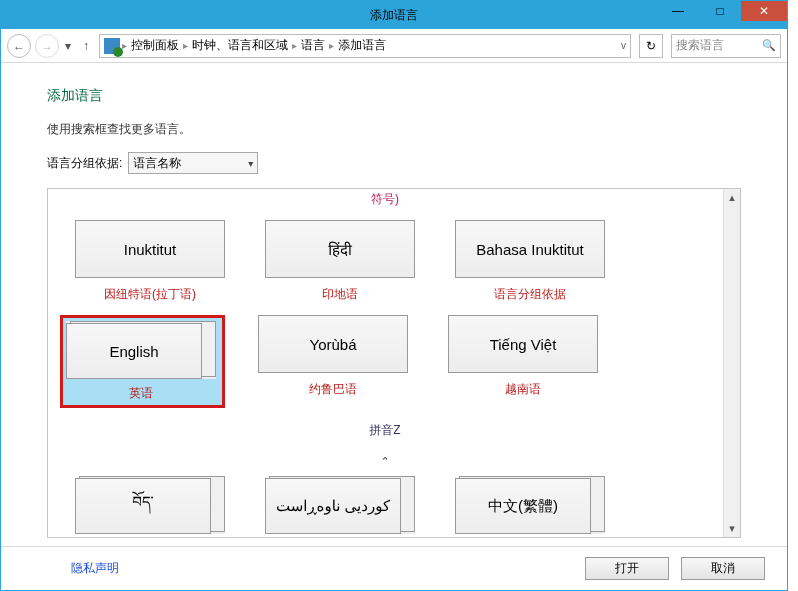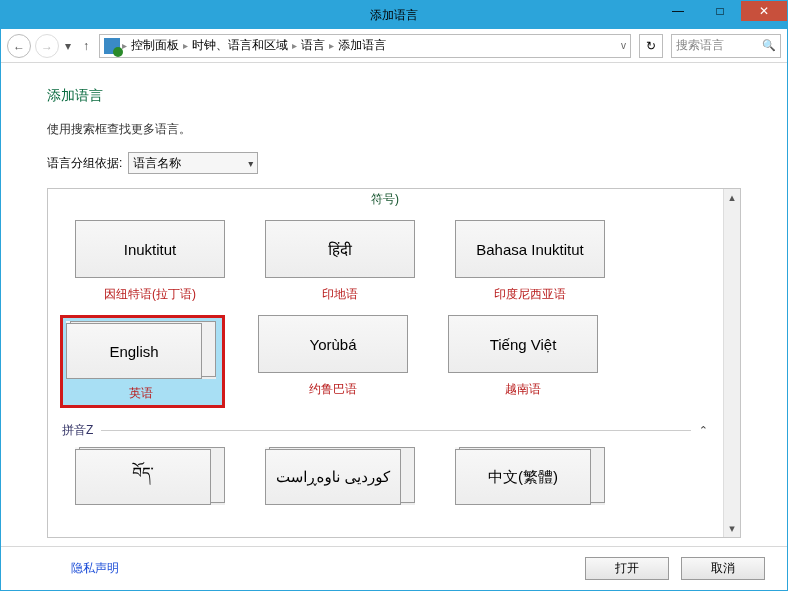--- a/index.html
+++ b/index.html
@@ -27,31 +27,31 @@
 .heading { color:#0b6b40; font-size:14px; margin-bottom:16px; }
 .hint { color:#333; margin-bottom:14px; font-size:12px;}
 .grouprow { display:flex; align-items:center; gap:6px; margin-bottom:14px;}
 .select { width:130px; height:22px; border:1px solid #a8a8a8; background:#f6f6f6; display:flex; align-items:center; padding:0 4px; justify-content:space-between;}
 .select .caret { font-size:10px; color:#444;}
 .listpane { border:1px solid #c5c5c5; flex:1; position:relative; overflow:hidden; background:#fff;}
 .listinner { position:absolute; left:0; right:18px; top:0; bottom:0; overflow:hidden; padding: 0 2px 10px 2px;}
 .scrollbar { position:absolute; right:0; top:0; bottom:0; width:17px; background:#f0f0f0; border-left:1px solid #ddd; display:flex; flex-direction:column; justify-content:flex-end; align-items:center;}
 .scroll-arrow{width:17px;height:17px;display:flex;align-items:center;justify-content:center;color:#555;font-size:11px;}
 .scroll-arrow.up{margin-bottom:auto;}
-.row-trunc { text-align:center; padding:2px 0 6px; color:#14532d;}
+.row-trunc { text-align:center; padding:2px 0 6px; color:#be185d;}
 .tilerow { display:flex; gap:26px; padding: 6px 18px 0 18px;}
 .tilewrap { width:164px; display:flex; flex-direction:column; align-items:center;}
 .tile { width:150px; height:58px; border:1px solid #999; background:linear-gradient(#f7f7f7,#ededed); display:flex; align-items:center; justify-content:center; font-size:15px;}
 .tile.double { position:relative; border:none; width:150px; height:58px;}
 .tile.double .layer1{position:absolute; left:4px; top:0; width:146px; height:56px; border:1px solid #999; background:#f0f0f0;}
 .tile.double .layer2{position:absolute; left:0; top:2px; width:136px; height:56px; border:1px solid #999; background:linear-gradient(#f7f7f7,#ededed); display:flex; align-items:center; justify-content:center;}
 .tilelabel { margin-top:8px; color:#b91c1c; font-size:12px; text-align:center;}
 .selected-outer { border:3px solid #d11919; padding: 3px 6px 3px 3px; background:#a8dff4; position:relative;}
 .selected-outer .tilelabel{margin-top:6px;}
-.grouphdr { display:flex; align-items:center; gap:8px; padding: 14px 12px 4px 12px; color:#336; font-size:12px;}
+.grouphdr { display:flex; align-items:center; gap:8px; padding: 14px 12px 4px 12px; color:#336; font-size:12px;flex-direction:column;}
 .grouphdr .line{flex:1; height:1px; background:#ccc;}
 .grouphdr .collapse{font-size:11px; color:#444;}
 .footer { height:44px; border-top:1px solid #d8d8d8; display:flex; align-items:center; padding:0 22px; gap:12px;}
 .privacy { color:#1d4ed8; margin-left:48px;}
 .spacer{flex:1;}
 .btn { width:84px; height:23px; border:1px solid #9a9a9a; background:linear-gradient(#f8f8f8,#e4e4e4); display:flex; align-items:center; justify-content:center;}
 </style>
 </head>
 <body>
 
@@ -122,21 +122,21 @@
           <div class="tilewrap">
             <div class="tile">
                 <span>हिंदी</span>
               </div>
             <div class="tilelabel">印地语</div>
           </div>
           <div class="tilewrap">
             <div class="tile">
                 <span>Bahasa Inuktitut</span>
               </div>
-            <div class="tilelabel">印度尼西亚语</div>
+            <div class="tilelabel">语言分组依据</div>
           </div>
         </div>
 
         <div class="tilerow" style="padding-top:12px; padding-left:10px;">
           <div style="position:relative;">
 
             <div class="selected-outer">
               <div class="tile double">
                 <div class="layer1"></div>
                 <div class="layer2">

